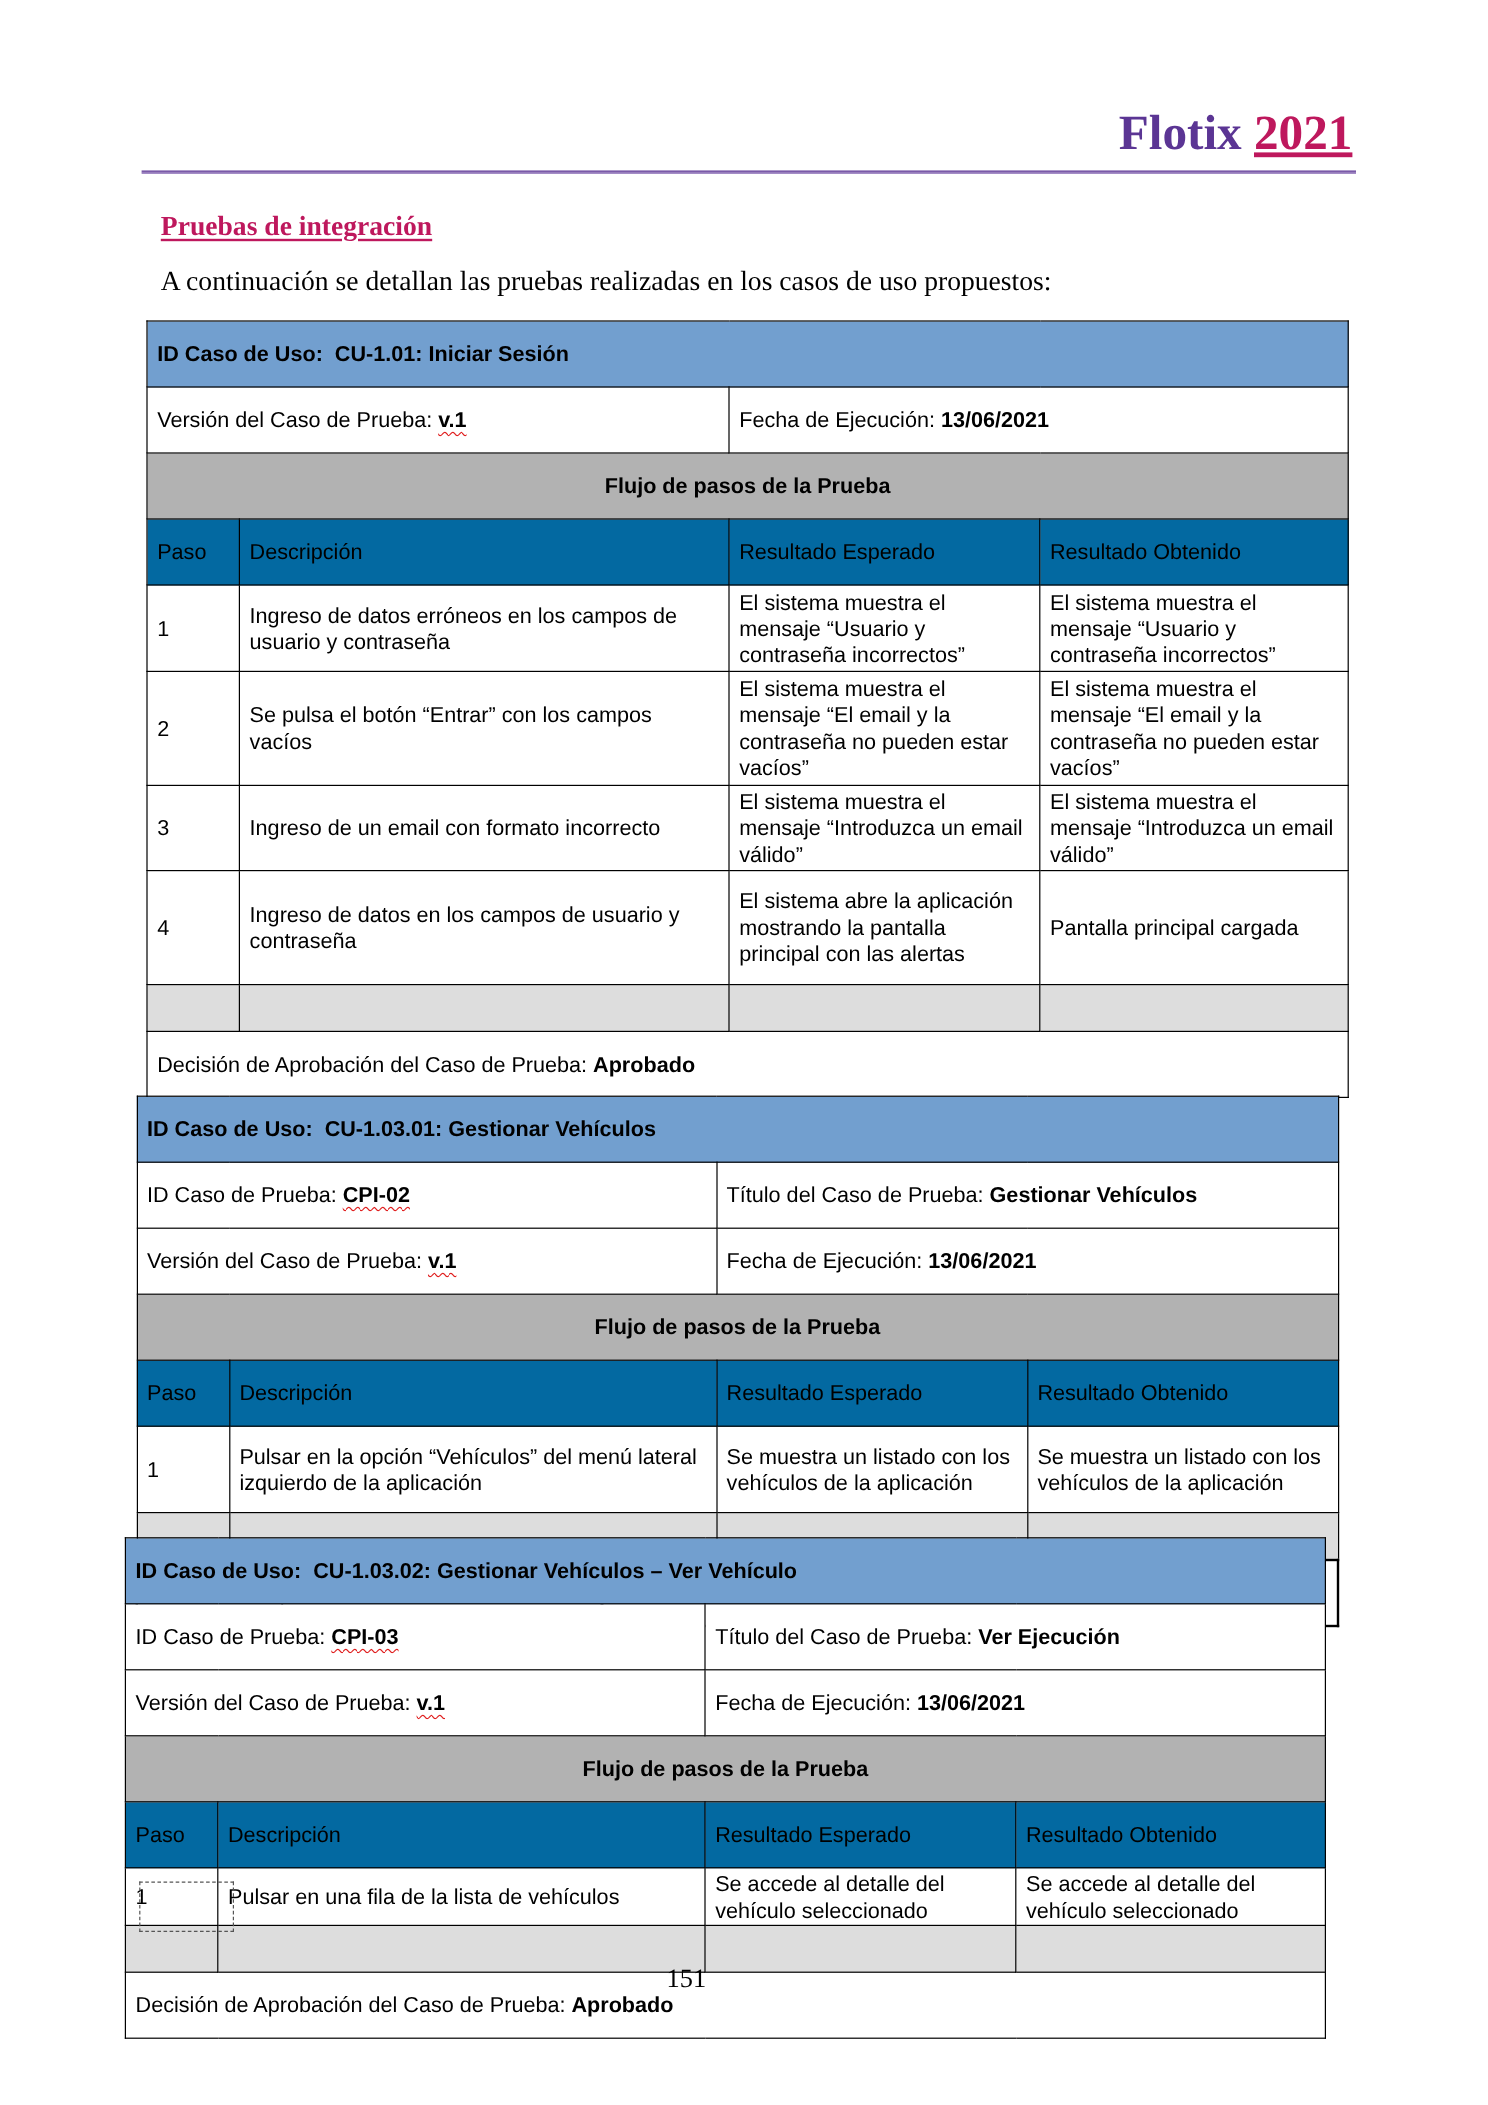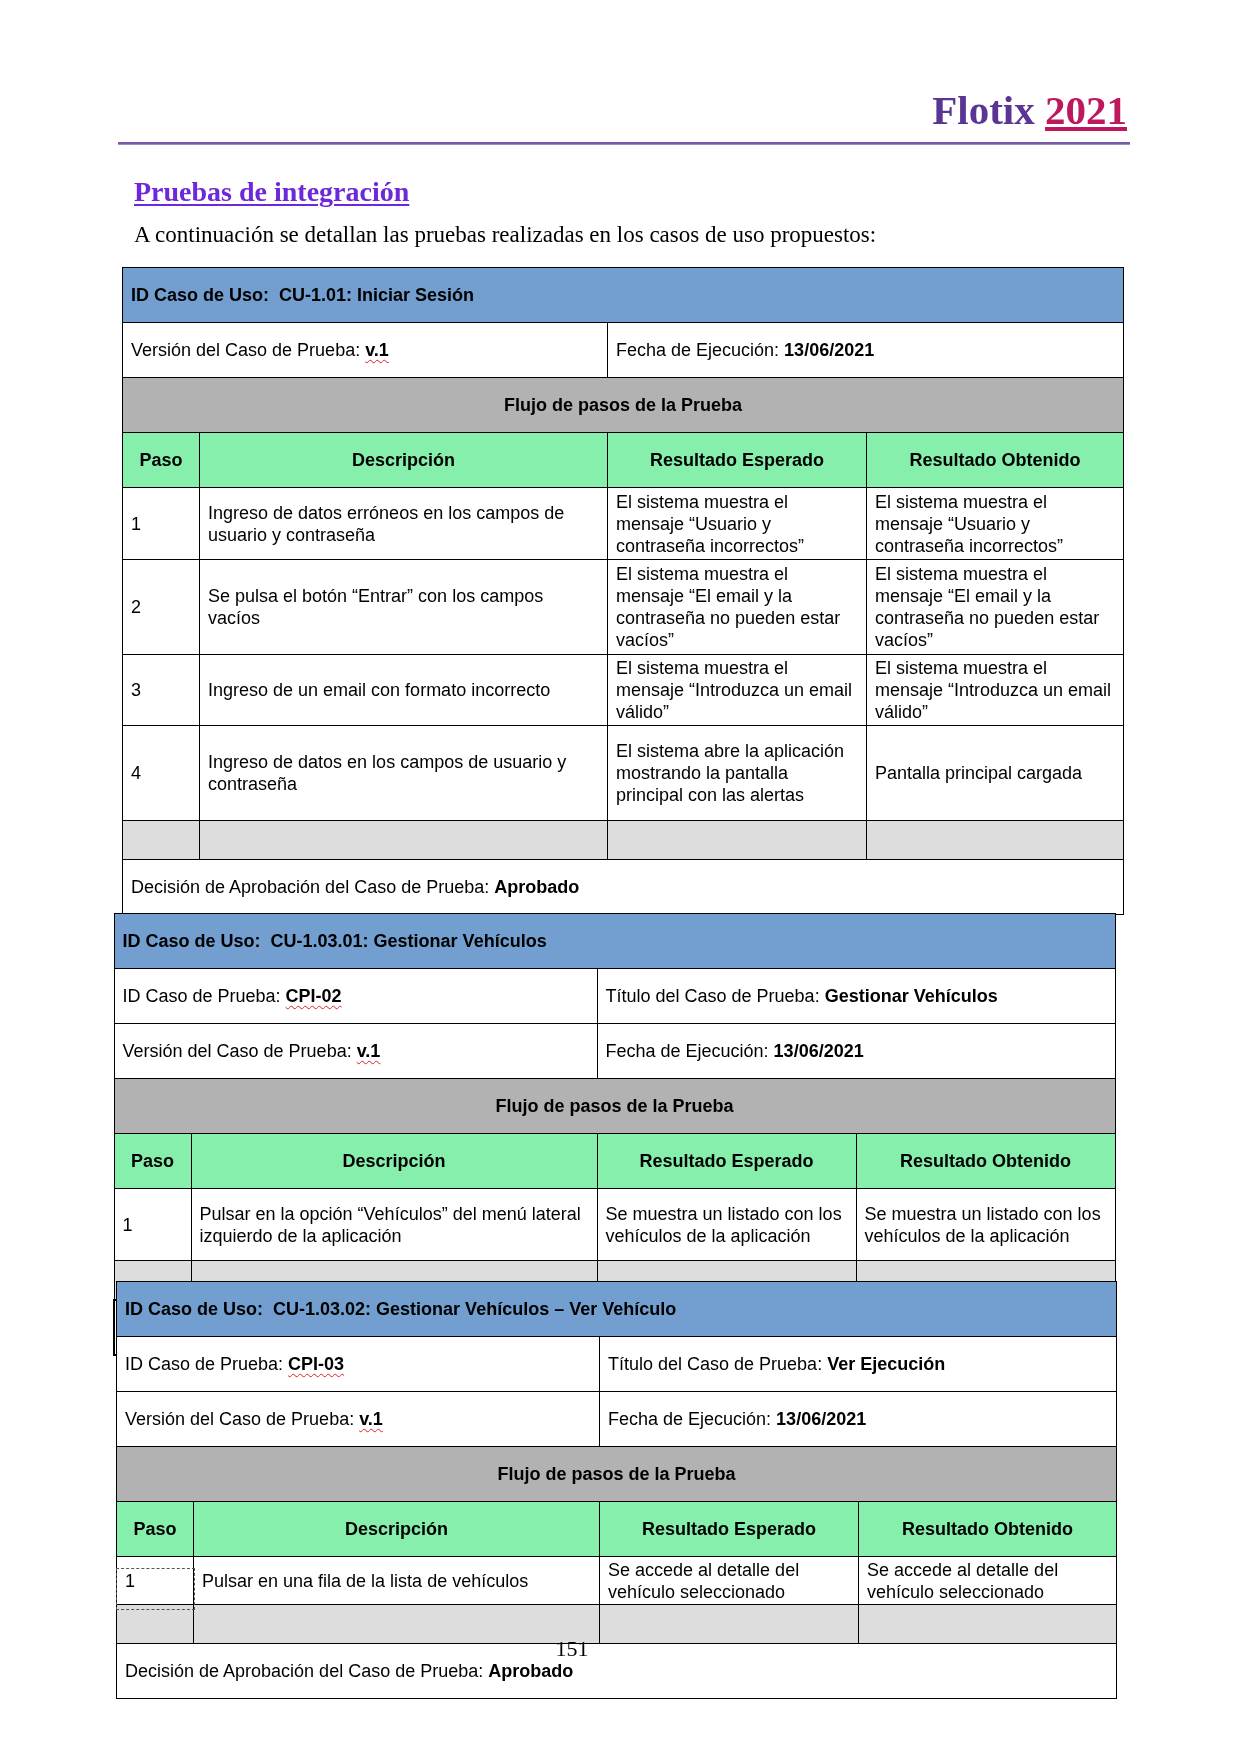--- a/index.html
+++ b/index.html
@@ -3,29 +3,29 @@
 <meta charset="utf-8">
 <style>
   html, body { margin: 0; padding: 0; background: #ffffff; }
   body { width: 1240px; height: 1754px; position: relative; overflow: hidden; font-family: "Liberation Sans", sans-serif; color: #000; }
 
   .header-title { position: absolute; right: 113px; top: 86px; font-family: "Liberation Serif", serif; font-weight: bold; font-size: 41px; line-height: 48px; white-space: nowrap; }
   .header-title .brand { color: #5b3594; }
   .header-title .year { color: #be185d; text-decoration: underline; }
   .header-rule { position: absolute; left: 118px; top: 142px; width: 1012px; height: 3px; border-top: 2px solid #7a5aa8; border-bottom: 1px solid #a38cc6; box-sizing: border-box; }
 
-  .section-title { position: absolute; left: 134px; top: 176px; font-family: "Liberation Serif", serif; font-weight: bold; font-size: 28px; color: #6d28d9; text-decoration: underline; text-underline-offset: 3px; text-decoration-thickness: 2px; white-space: nowrap; }
+  .section-title { position: absolute; left: 134px; top: 176px; font-family: "Liberation Serif", serif; font-weight: bold; font-size: 23px; color: #be185d; text-decoration: underline; text-underline-offset: 3px; text-decoration-thickness: 2px; white-space: nowrap; }
   .intro { position: absolute; left: 134px; top: 222px; font-family: "Liberation Serif", serif; font-size: 23px; white-space: nowrap; }
 
   table.tc { position: absolute; border-collapse: collapse; table-layout: fixed; font-size: 18px; }
   table.tc td { border: 1.5px solid #000; padding: 0 8px; vertical-align: middle; line-height: 22px; }
   .row-h { height: 55px; }
   .uc-head td { background: #729fcf; font-weight: bold; }
   .flow-head td { background: #b2b2b2; font-weight: bold; text-align: center; }
-  .col-head td { background: #86efac; font-weight: bold; text-align: center; }
+  .col-head td { background: #0369a1; font-weight: normal; text-align: left; }
   .empty-row td { background: #dddddd; height: 38px; }
   .body-row td { background: #fff; }
   .val { font-weight: bold; }
   .spell { text-decoration: underline wavy #e02020; text-decoration-thickness: 1px; text-underline-offset: 3px; }
   .dashed-cell { position: absolute; border: 1px dashed #555; pointer-events: none; }
 
   .page-number { position: absolute; left: 0; width: 1144px; top: 1636px; text-align: center; font-family: "Liberation Serif", serif; font-size: 22px; }
 </style>
 </head>
 <body>
@@ -135,21 +135,21 @@
         <td></td>
         <td></td>
         <td></td>
   </tr>
   <tr class="body-row row-h">
     <td colspan="4" style="border-width:2.5px"><span>Decisión de Aprobación del Caso de Prueba: </span><span class="val">Aprobado</span></td>
   </tr>
 </tbody>
   </table>
 
-<table class="tc" style="left:116px; top:1281px; width:1000px;">
+<table class="tc" style="left:104px; top:1281px; width:1000px;">
   <colgroup>
       <col style="width:77px">
       <col style="width:406px">
       <col style="width:259px">
       <col style="width:258px">
     </colgroup>
   <tbody>
       <tr class="uc-head row-h">
     <td colspan="4"><span>ID Caso de Uso:</span>&nbsp; <span>CU-1.03.02: Gestionar Vehículos – Ver Vehículo</span></td>
   </tr>

